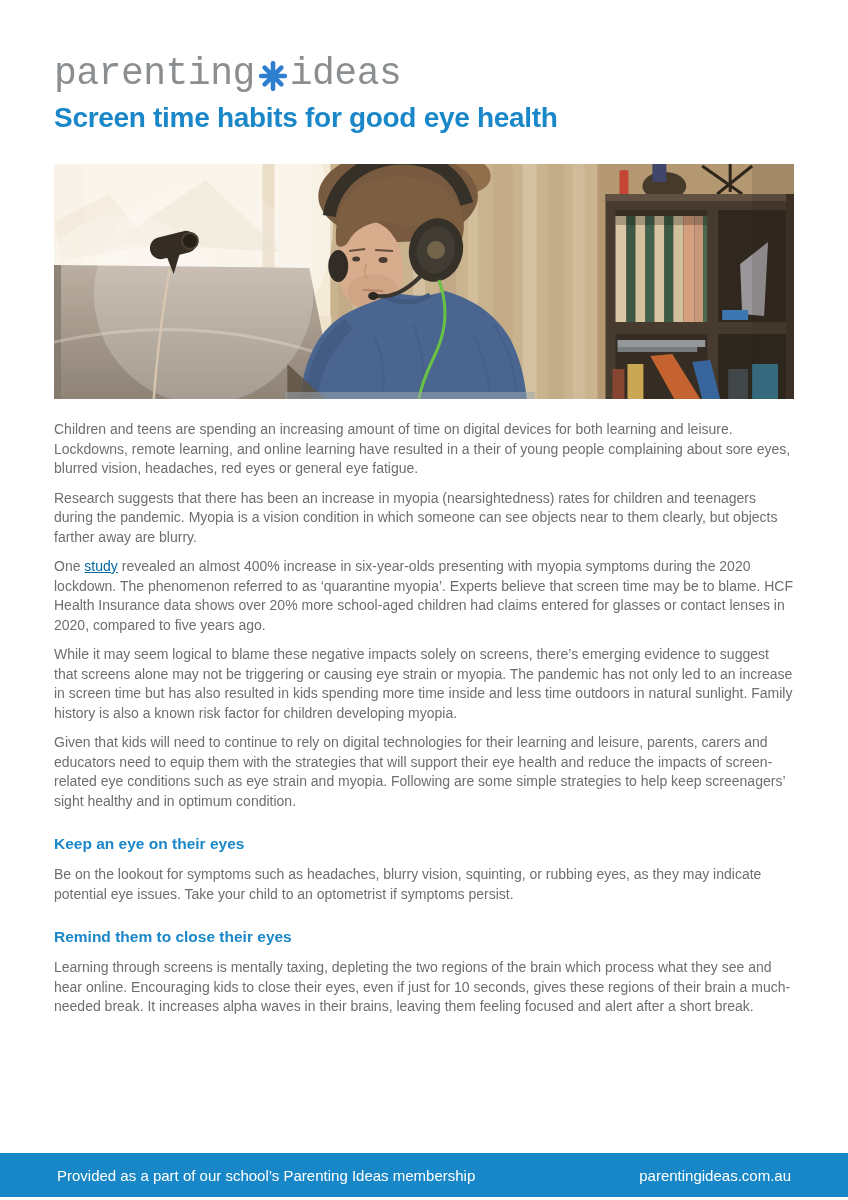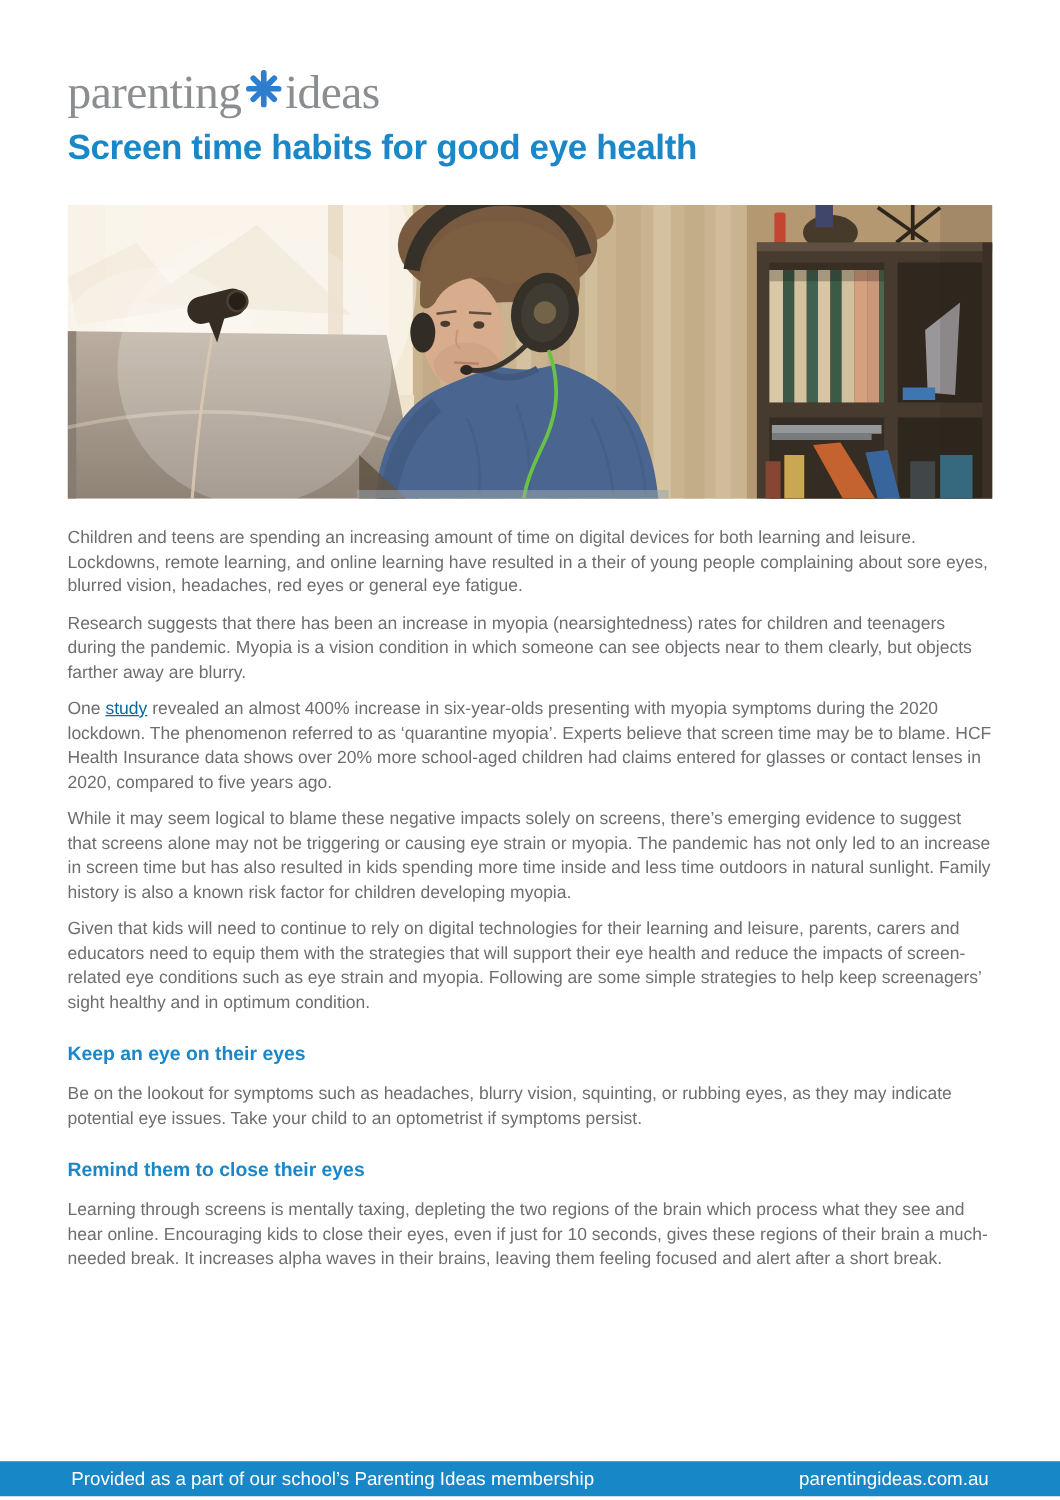--- a/index.html
+++ b/index.html
@@ -1,37 +1,37 @@
 <!DOCTYPE html>
 <html><head>
 <meta charset="utf-8">
 <style>
   html,body{margin:0;padding:0;background:#ffffff;}
   .sheet{position:relative;width:848px;height:1200px;background:#ffffff;overflow:hidden;
          font-family:"Liberation Sans",sans-serif;}
   .inner{padding:0 54px;}
   
   .logo{padding-top:52px;font-size:38px;line-height:44px;color:#8b8e90;letter-spacing:-0.5px;
-        font-family:Liberation Serif, serif;display:flex;}
+        font-family:Liberation Mono, monospace;display:flex;align-items:center;}
   .logo .star{width:30px;height:30px;margin:4px 2px 0 3px;flex:0 0 auto;}
   
   .eyebrow{margin-top:28px;font-size:11px;font-weight:bold;letter-spacing:1.6px;color:#414042;}
   .title{margin:6px 0 0 0;font-size:28px;line-height:32px;font-weight:bold;color:#1a87c8;
          letter-spacing:-0.3px;}
   
   .hero{margin:30px 0 0 0;width:740px;height:235px;overflow:hidden;}
   .hero svg{display:block;}
   
   main{display:block;}
   main p{margin:0 0 10px 0;font-size:14px;line-height:19.5px;color:#6d6e71;width:740px;}
   main p.first{margin-top:21px;}
   a.link{color:#0369a1;text-decoration:underline;cursor:pointer;}
   .sec-h{margin:24px 0 12px 0;font-size:15.5px;line-height:18px;font-weight:bold;color:#1a87c8;}
   
-  .footer{position:absolute;left:0;right:0;bottom:3px;height:28px;background:#1787c7;
+  .footer{position:absolute;left:0;right:0;bottom:3px;height:44px;background:#1787c7;
           display:flex;align-items:center;justify-content:space-between;padding:0 57px;
           box-sizing:border-box;color:#ffffff;font-size:15px;}
   .footer a{color:#ffffff;text-decoration:none;cursor:pointer;}
 </style>
 </head>
 <body>
 
 <div class="sheet">
   <header class="inner">
     <div class="logo">

